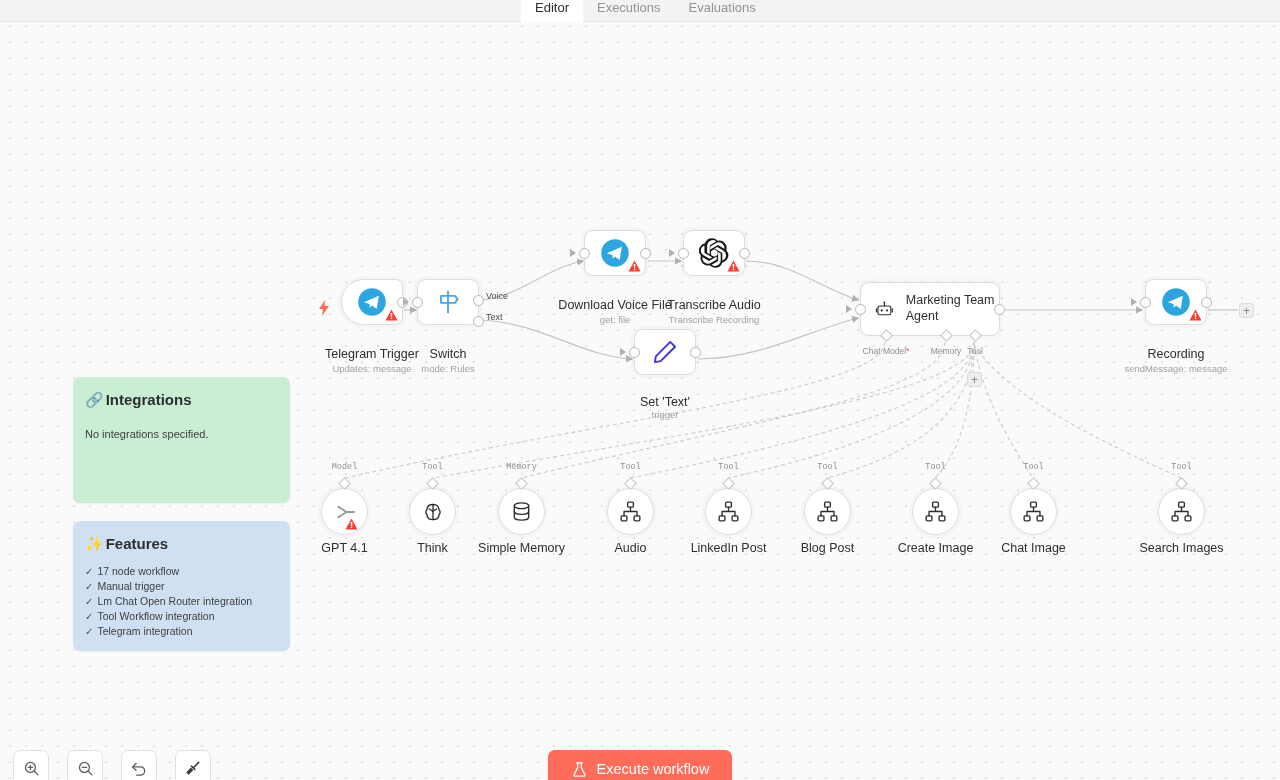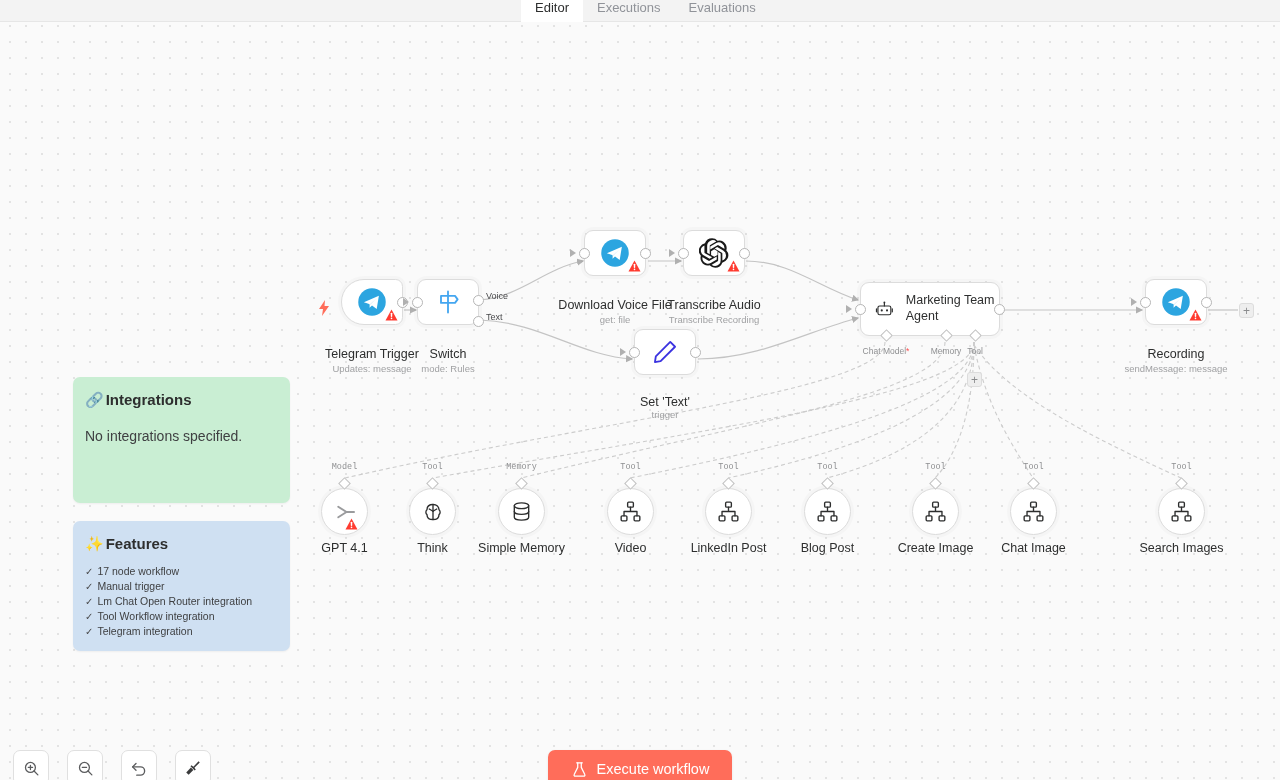--- a/index.html
+++ b/index.html
@@ -41,21 +41,21 @@
     box-shadow: 0 1px 2px rgba(0,0,0,0.05);
   }
   .sticky-title {
     font-size: 20px; font-weight: 700; color: #2d2e2e; line-height: 1.2;
     display: flex; align-items: center; gap: 2px;
   }
   .sticky-title.sm { font-size: 15px; }
   .sticky-body {
     font-size: 14.5px; font-weight: 700; color: #3a3b3c; line-height: 1.42; margin-top: 18px;
   }
-  .sticky-body.normal { font-weight: 400; font-size: 14px; color: #3f4042; }
+  .sticky-body.normal { font-weight: 400; font-size: 11px; color: #3f4042; }
 
   #note-main { left: 73px; top: 160px; width: 217px; height: 200px; background: #f8ddb5; }
   #note-integrations { left: 73px; top: 377px; width: 217px; height: 126px; background: #c9eed3; }
   #note-features { left: 73px; top: 521px; width: 217px; height: 130px; background: #cfe0f2; }
 
   .feat-list { margin-top: 12px; display: flex; flex-direction: column; gap: 3px; }
   .feat-item { font-size: 10.5px; color: #3f4042; display: flex; gap: 4px; align-items: baseline; }
   .feat-check { font-size: 10px; color: #4a4b4d; }
 
   
@@ -443,21 +443,21 @@
     <div class="nround">
       <svg width="23" height="23" viewBox="0 0 32 32" fill="none" stroke="#2d2e2e" stroke-width="1.9" stroke-linecap="round" stroke-linejoin="round">
         <rect x="12" y="3" width="8" height="7" rx="1.4"></rect>
         <rect x="3" y="22" width="8" height="7" rx="1.4"></rect>
         <rect x="21" y="22" width="8" height="7" rx="1.4"></rect>
         <path d="M16 10 V16 M7 22 V16 H25 V22"></path>
       </svg>
       <div class="tool-top-diamond"></div>
       <div class="tool-top-label">Tool</div>
     </div>
-    <div class="nlabel" style="top:53px;">Video</div>
+    <div class="nlabel" style="top:53px;">Audio</div>
   </div>
 
   <div class="node" style="left:705px; top:488px;">
     <div class="nround">
       <svg width="23" height="23" viewBox="0 0 32 32" fill="none" stroke="#2d2e2e" stroke-width="1.9" stroke-linecap="round" stroke-linejoin="round">
         <rect x="12" y="3" width="8" height="7" rx="1.4"></rect>
         <rect x="3" y="22" width="8" height="7" rx="1.4"></rect>
         <rect x="21" y="22" width="8" height="7" rx="1.4"></rect>
         <path d="M16 10 V16 M7 22 V16 H25 V22"></path>
       </svg>

